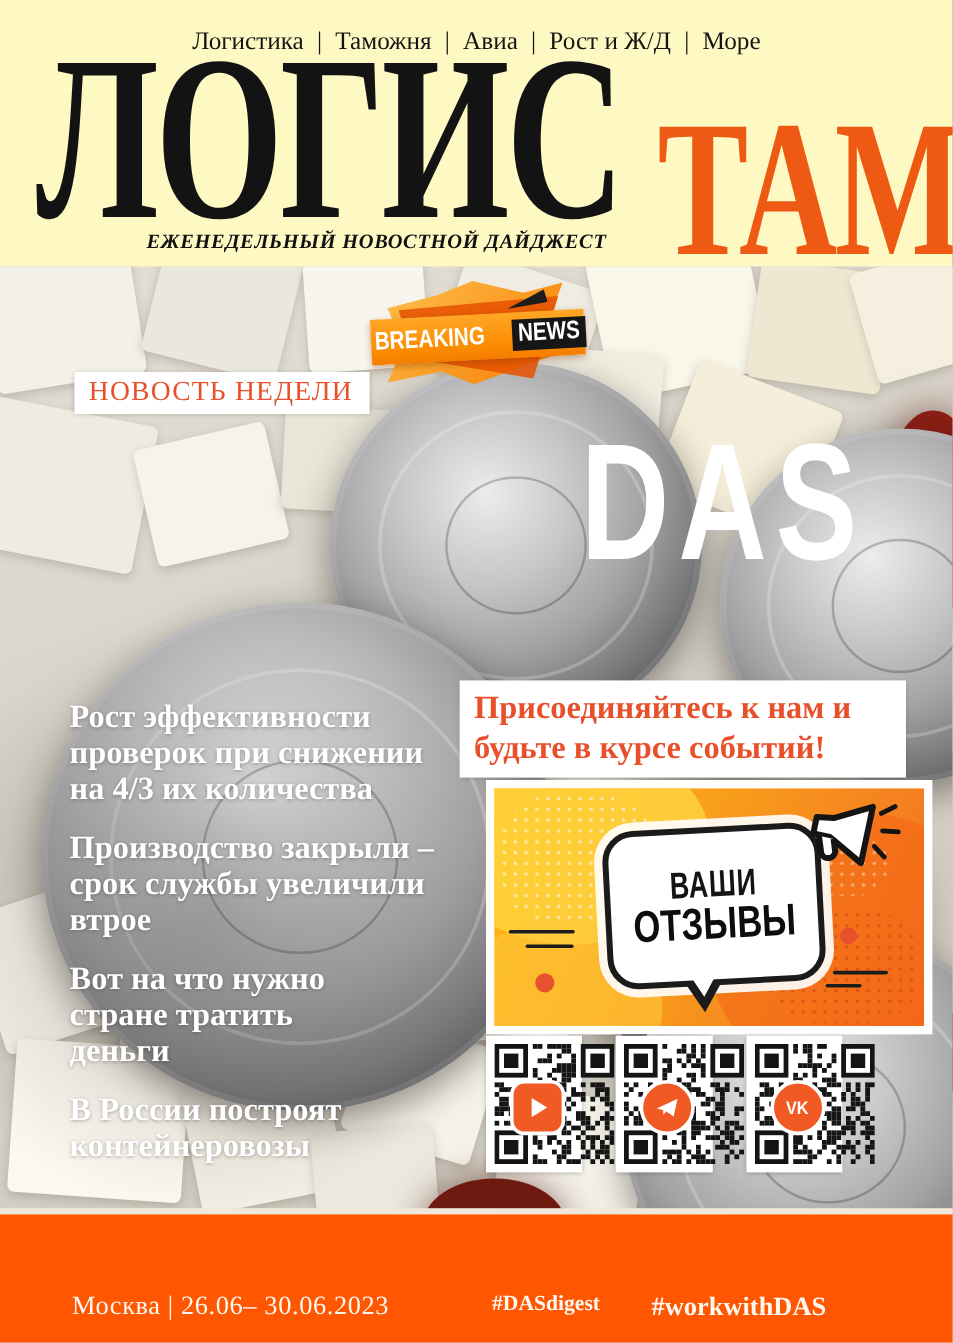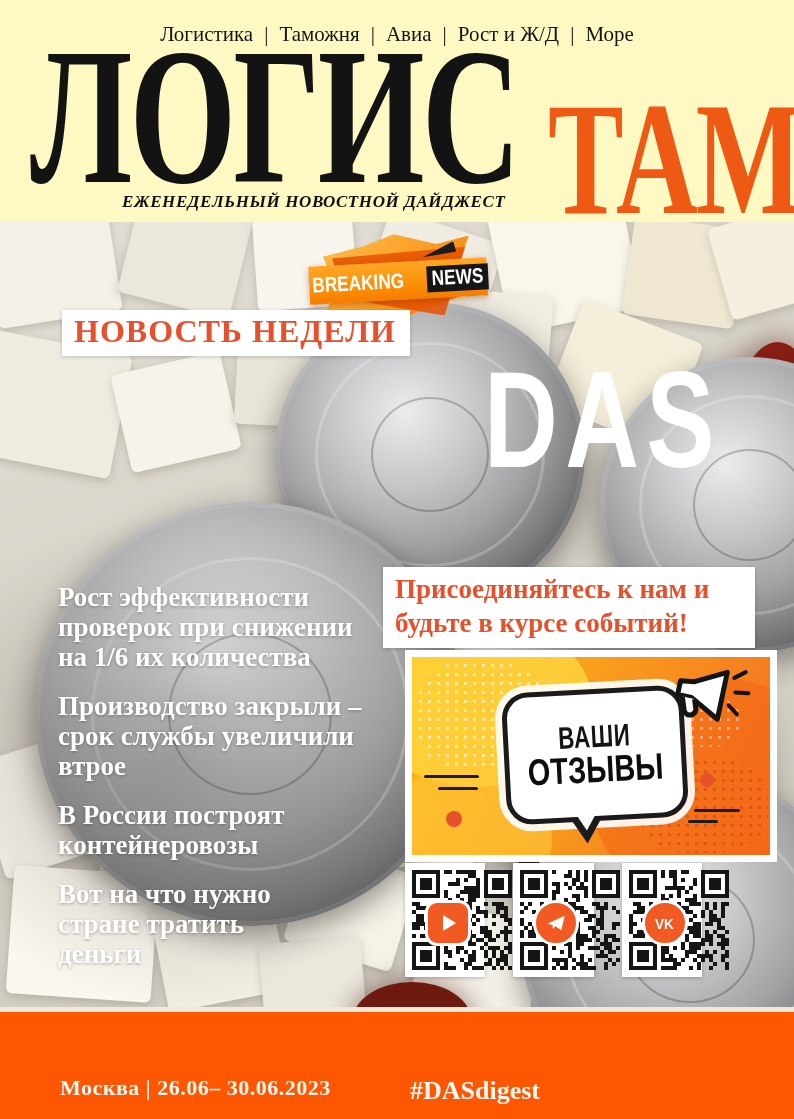--- a/index.html
+++ b/index.html
@@ -42,21 +42,21 @@
   .badge .strip{position:absolute;left:-4px;top:30px;width:178px;height:38px;
         background:linear-gradient(180deg,#FFA726,#FB8C00 70%,#F57C00);
         display:flex;align-items:center;justify-content:center;gap:6px;
         box-shadow:0 2px 6px rgba(120,50,0,.4);}
   .badge .w1{font-family:"Liberation Sans",sans-serif;font-weight:bold;font-size:21px;color:#fff;
         transform:scaleX(.82);letter-spacing:0;}
   .badge .w2{font-family:"Liberation Sans",sans-serif;font-weight:bold;font-size:21px;color:#fff;
         background:#161616;padding:0 6px 2px 6px;transform:scaleX(.82);}
   
   .week-box{position:absolute;left:62px;top:88px;background:#fff;padding:3px 14px 6px 12px;
-        font-size:32px;font-weight:bold;color:var(--redtext);letter-spacing:1px;box-shadow:0 1px 4px rgba(0,0,0,.2);}
+        font-size:23px;font-weight:normal;color:var(--redtext);letter-spacing:1px;box-shadow:0 1px 4px rgba(0,0,0,.2);}
   .headline{position:absolute;left:55px;top:146px;font-size:31px;font-weight:bold;line-height:33px;
         color:var(--headline);white-space:pre-line;letter-spacing:.5px;}
   .stories{position:absolute;left:58px;top:360px;width:350px;}
   .story{font-size:27px;font-weight:bold;line-height:30px;color:#fff;white-space:pre-line;
         margin-bottom:19px;text-shadow:0 1px 3px rgba(40,35,30,.35);}
   
   .das{position:absolute;left:484px;top:128px;}
   .das .word{font-family:"Liberation Sans",sans-serif;font-weight:bold;font-size:138px;line-height:1;
         color:#fff;letter-spacing:10px;transform:scaleX(.74);transform-origin:top left;}
   .das .rule{position:absolute;left:70px;top:250px;width:128px;height:7px;background:var(--accent);}
@@ -97,22 +97,22 @@
   .qr-badge{position:absolute;left:50%;top:50%;width:40px;height:40px;margin:-20px 0 0 -20px;
         background:#F15A22;border-radius:50%;border:3px solid #fff;z-index:3;
         display:flex;align-items:center;justify-content:center;}
   .qr-badge.yt{border-radius:12px;}
   .yt-play{width:0;height:0;border-left:13px solid #fff;border-top:8px solid transparent;border-bottom:8px solid transparent;margin-left:3px;}
   .vk-label{font-family:"Liberation Sans",sans-serif;font-weight:bold;font-size:15px;color:#fff;transform:scaleX(.9);}
   
   .divider{position:absolute;left:0;top:1007px;width:794px;height:5px;background:#F0E9DB;}
   .footer{position:absolute;left:0;top:1012px;width:794px;height:107px;background:var(--footerbg);}
   .issue{position:absolute;left:58px;top:10px;font-size:41px;font-weight:bold;color:#FDF8F0;letter-spacing:1px;}
-  .meta{position:absolute;left:60px;top:63px;font-size:22px;font-weight:bold;color:#FDF8F0;letter-spacing:.5px;}
-  .tag1{position:absolute;left:410px;top:64px;font-size:26px;font-weight:bold;color:#FDF8F0;}
+  .meta{position:absolute;left:60px;top:63px;font-size:22px;font-weight:normal;color:#FDF8F0;letter-spacing:.5px;}
+  .tag1{position:absolute;left:410px;top:64px;font-size:18px;font-weight:bold;color:#FDF8F0;}
   .tag2{position:absolute;left:543px;top:64px;font-size:22px;font-weight:bold;color:#FDF8F0;}
 </style>
 </head>
 <body>
 
 <div class="page">
 
   <div class="topnav">
     <span>Логистика</span>
     <span class="sep">|</span>
@@ -178,29 +178,29 @@
       <div class="strip">
         <span class="w1">BREAKING</span>
         <span class="w2">NEWS</span>
       </div>
     </div>
 
     <div class="week-box">НОВОСТЬ НЕДЕЛИ</div>
     <div class="stories">
       <div class="story">Рост эффективности
 проверок при снижении
-на 1/6 их количества</div>
+на 4/3 их количества</div>
       <div class="story">Производство закрыли –
 срок службы увеличили
 втрое</div>
-      <div class="story">В России построят
-контейнеровозы</div>
       <div class="story">Вот на что нужно
 стране тратить
 деньги</div>
+      <div class="story">В России построят
+контейнеровозы</div>
     </div>
 
     <div class="das">
       <div class="word">DAS</div>
       <div class="rule"></div>
       <div class="tag">global logistik</div>
     </div>
 
     <div class="join">
       <div class="txt">Присоединяйтесь к нам и
@@ -887,15 +887,16 @@
             <span class="vk-label">VK</span>
           </div>
       </div>
     </div>
   </div>
 
   <div class="divider"></div>
   <div class="footer">
     <div class="meta">Москва | 26.06– 30.06.2023</div>
     <div class="tag1">#DASdigest</div>
+    <div class="tag2">#workwithDAS</div>
   </div>
 
 </div>
 
 </body></html>

